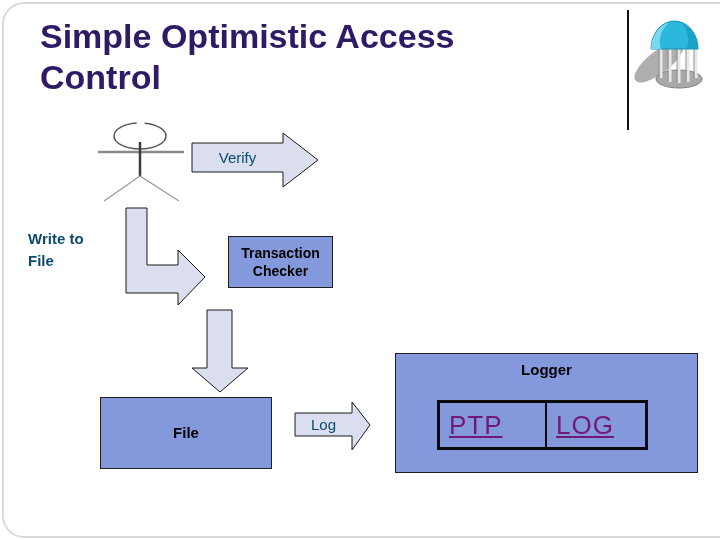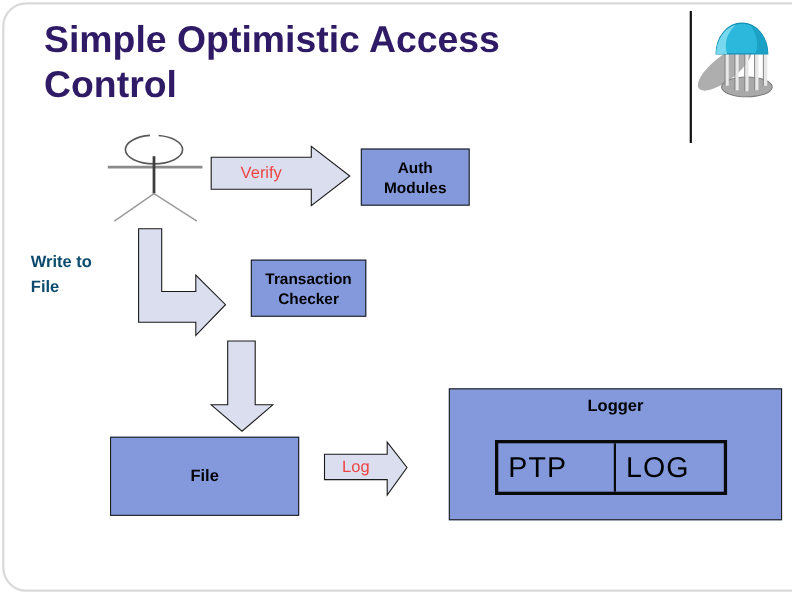--- a/index.html
+++ b/index.html
@@ -22,42 +22,42 @@
   .overlay-svg{position:absolute;left:0;top:0;width:720px;height:540px;}
   .block-arrow{fill:var(--arrow_fill,#DBDEEF);stroke:#1a1a1a;stroke-width:1;}
   .node{
     position:absolute;background:var(--node_fill,#8399DC);
     border:1px solid var(--node_border,#1F1F1F);
     display:flex;align-items:center;justify-content:center;
     color:#000;font-weight:700;text-align:center;
   }
   .node-label{white-space:pre-line;line-height:18px;font-size:14px;}
   .arrow-label{
-    position:absolute;font-size:15px;color:#ef4444;text-align:center;font-weight:400;
+    position:absolute;font-size:15px;color:#0c4a6e;text-align:center;font-weight:400;
   }
   .free-label{
     position:absolute;left:28px;top:228px;font-size:15px;font-weight:700;
     line-height:22px;color:#0c4a6e;white-space:pre-line;
   }
   .logger-box{
-    position:absolute;left:408px;top:353px;width:303px;height:120px;
+    position:absolute;left:395px;top:353px;width:303px;height:120px;
     background:var(--node_fill,#8399DC);border:1px solid var(--node_border,#1F1F1F);
     box-sizing:border-box;
   }
   .logger-title{
     position:absolute;left:0;top:7px;width:100%;text-align:center;
     font-size:15px;font-weight:700;color:#000;
   }
   .store-box{
     position:absolute;left:41px;top:46px;width:211px;height:50px;
     border:3px solid #0a0a0a;box-sizing:border-box;display:flex;
   }
   .store-cell{
     display:flex;align-items:center;padding-left:9px;box-sizing:border-box;
-    font-size:26px;font-weight:400;color:#000000;letter-spacing:1px;
+    font-size:26px;font-weight:400;color:#701a75;letter-spacing:1px;text-decoration:underline;
   }
   .store-cell.left{width:105px;}
   .store-cell.right{flex:1;border-left:2px solid #0a0a0a;}
   .file-box{
     position:absolute;left:100px;top:397px;width:170px;height:70px;
   }
   .file-box .node-label{font-size:15px;}
   .auth-box{left:328px;top:135px;width:97px;height:50px;}
   .tc-box{left:228px;top:236px;width:103px;height:50px;}
 </style>
@@ -113,24 +113,20 @@
 
     <polygon class="block-arrow" points="295,413 352,413 352,402 370,425 352,450 352,436 295,436"></polygon>
   </svg>
 
   <div class="arrow-label" style="left:192px;top:149px;width:91px;">Verify</div>
   <div class="arrow-label" style="left:295px;top:416px;width:57px;">Log</div>
 
   <div class="free-label">Write to
 File</div>
 
-  <div class="node auth-box">
-    <span class="node-label">Auth
-Modules</span>
-  </div>
 
   <div class="node tc-box">
     <span class="node-label">Transaction
 Checker</span>
   </div>
 
   <div class="logger-box">
     <div class="logger-title">Logger</div>
     <div class="store-box">
       <div class="store-cell left">PTP</div>

